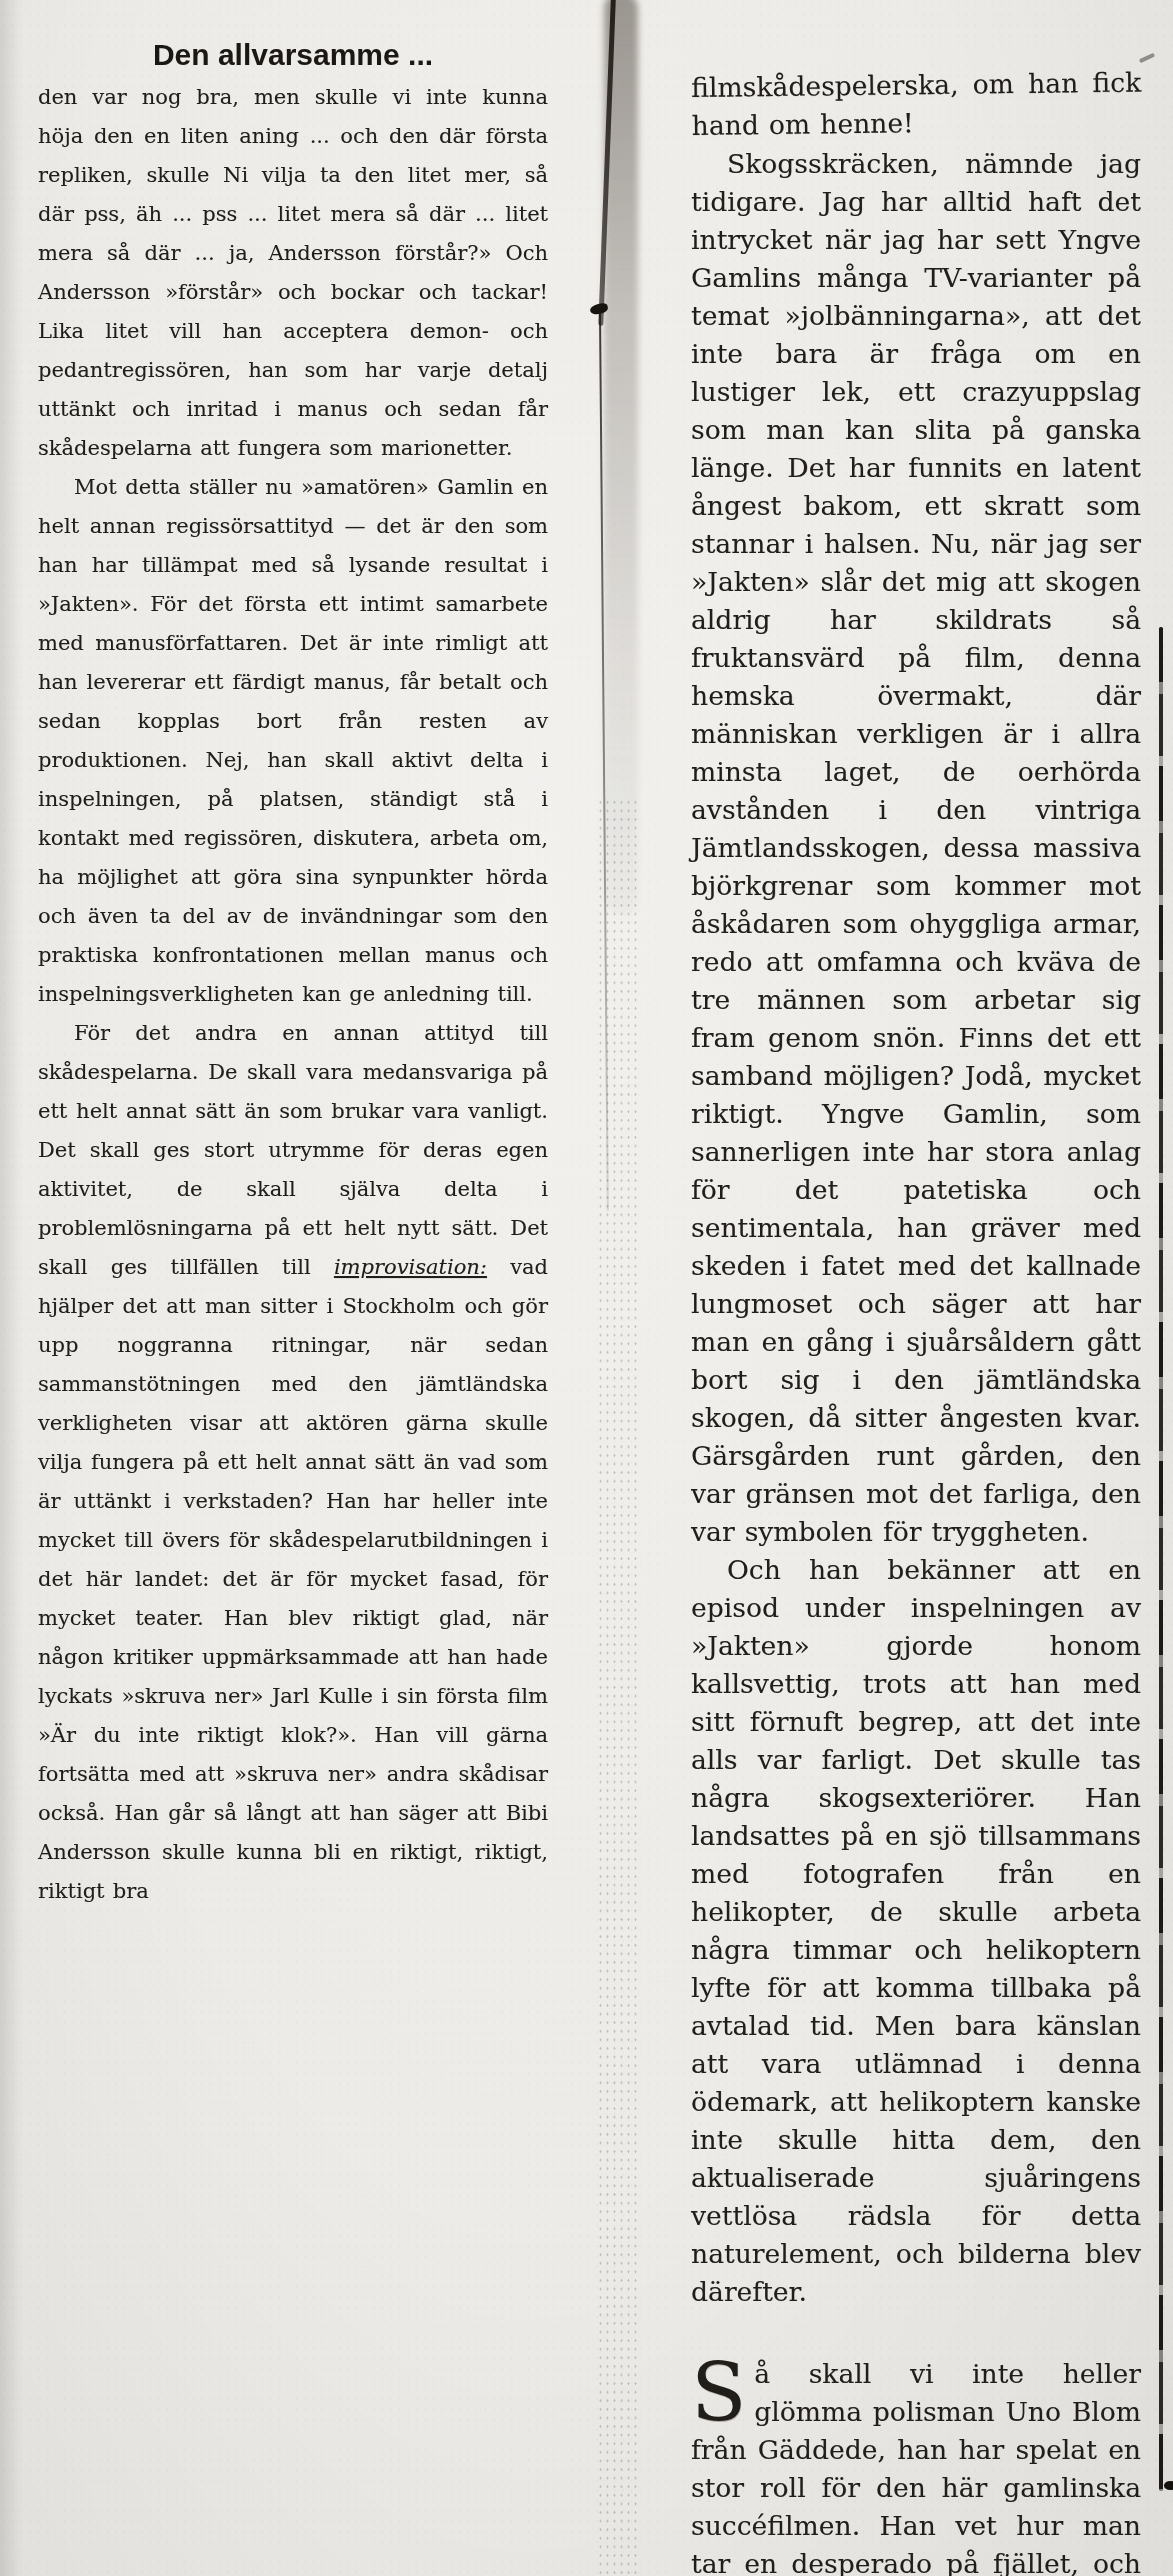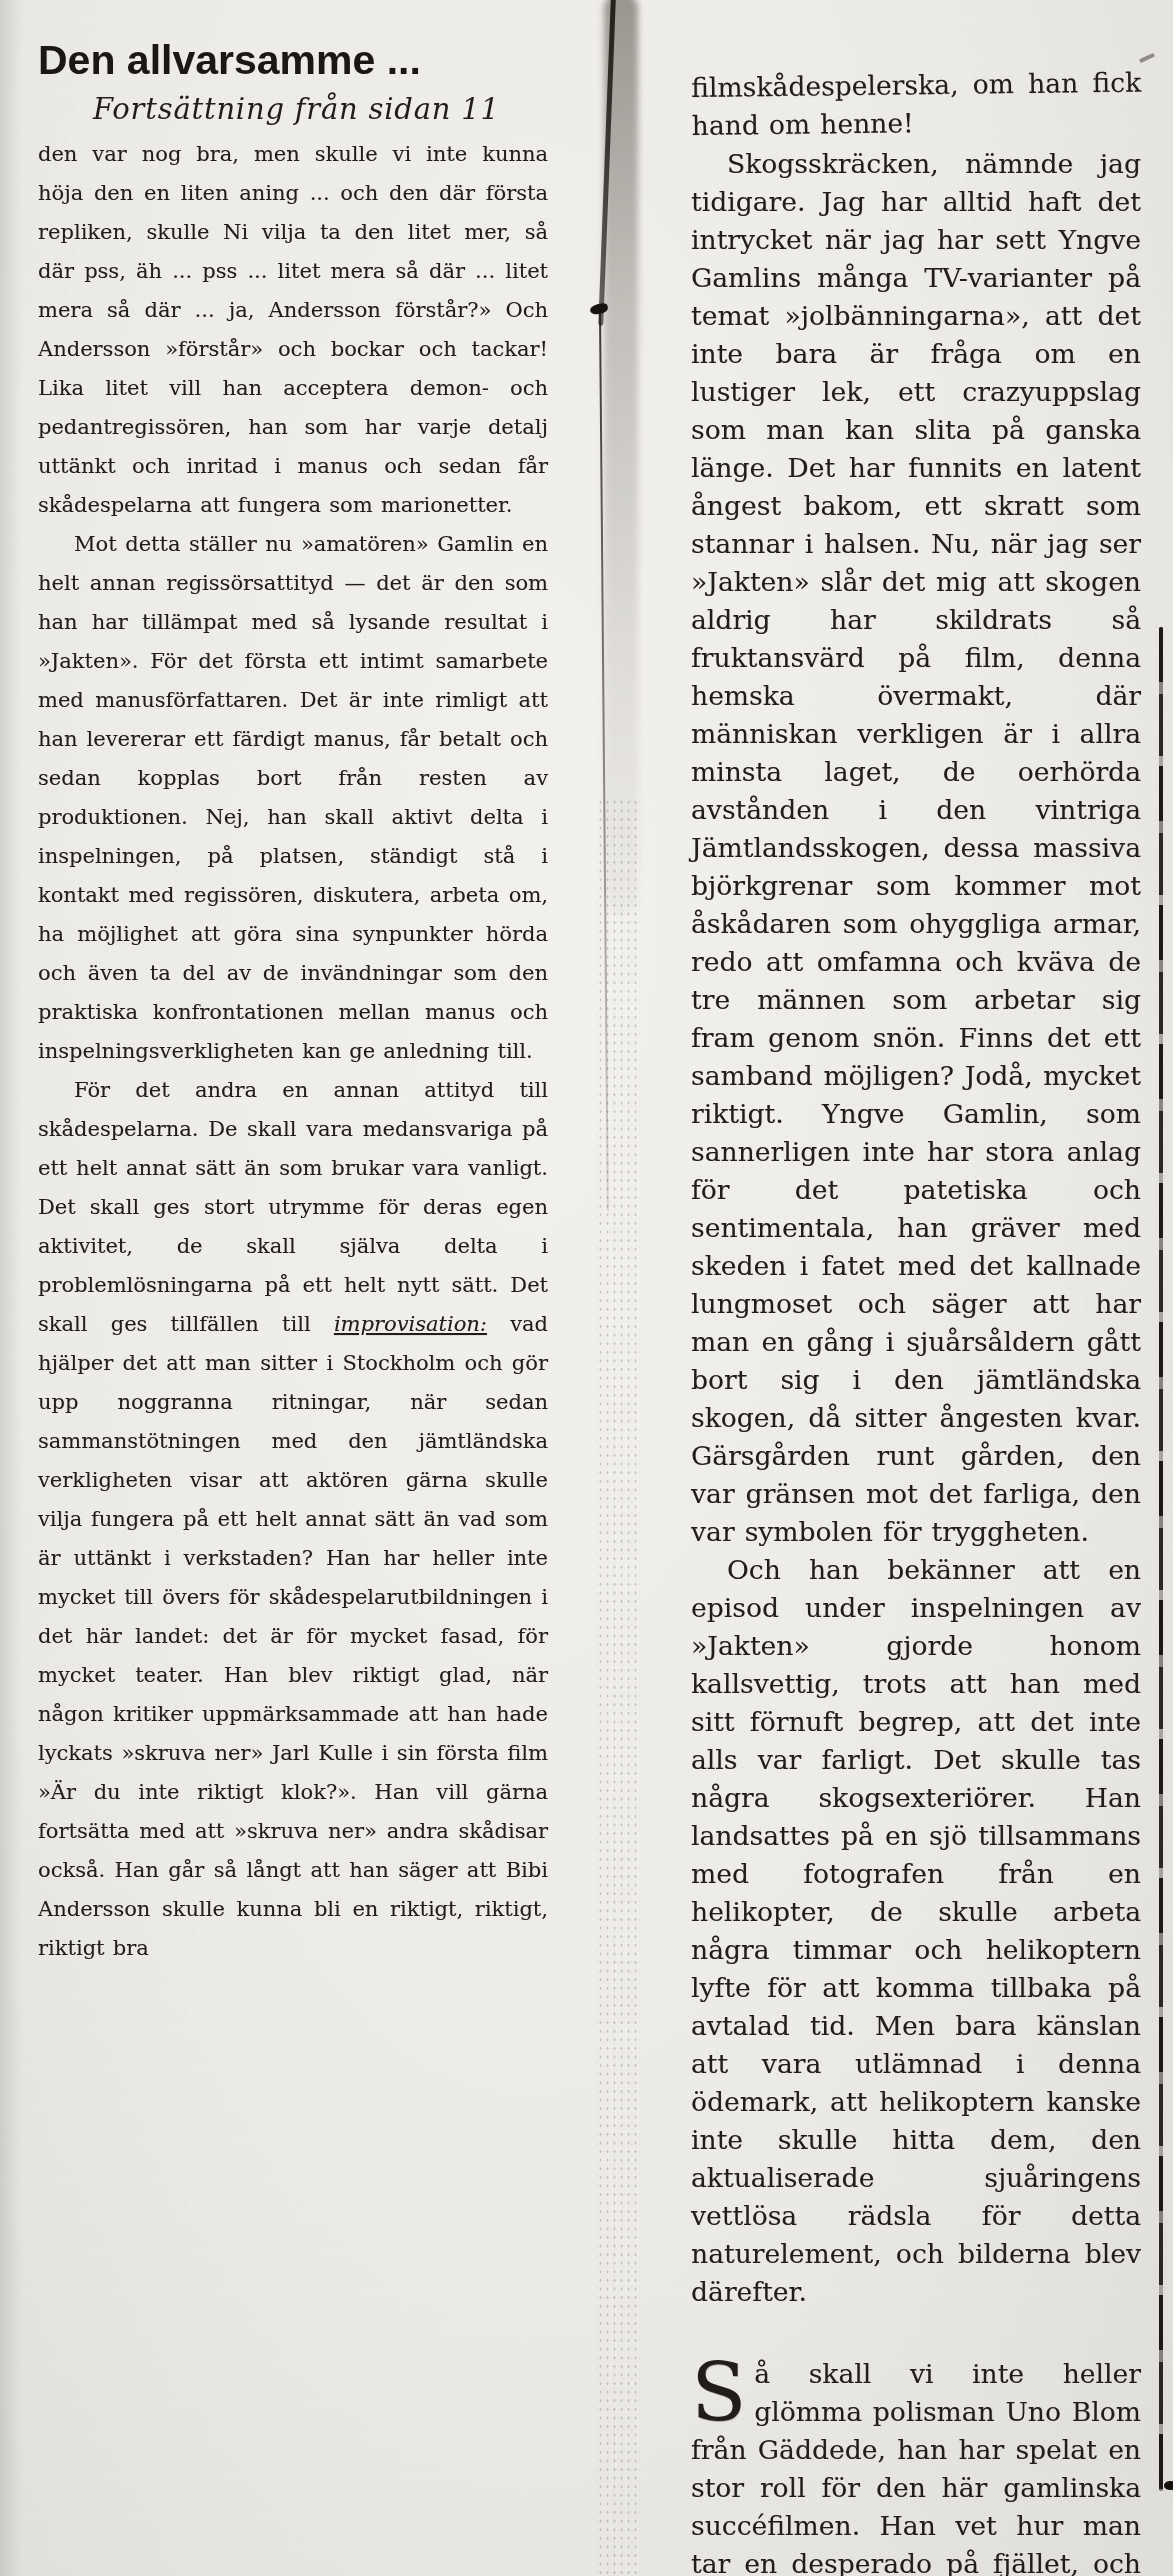--- a/index.html
+++ b/index.html
@@ -66,22 +66,22 @@
     background:rgba(40,34,28,0.45);transform:rotate(-25deg);border-radius:1.6px;
   }
 
   
   .col{position:absolute;text-align:justify;}
   .col-left{left:38px;top:39px;width:510px;}
   .col-right{left:691px;top:69px;width:450px;}
 
   .headline{
     font-family:"Liberation Sans", sans-serif;
-    font-weight:bold;font-size:41px;line-height:1.05;
-    letter-spacing:0;margin:0 0 7.8px 0;text-align:left;
+    font-weight:bold;font-size:30px;line-height:1.05;
+    letter-spacing:0;margin:0 0 7.8px 0;text-align:center;
     color:#1b1814;
   }
   .subhead{
     font-style:italic;font-size:29px;line-height:39px;
     padding-left:55px;margin:0 0 6.3px 0;text-align:left;
     letter-spacing:0.8px;
   }
   .col p{
     margin:0;font-size:21px;line-height:39px;
     word-spacing:1.6px;
@@ -113,21 +113,20 @@
   <div class="fold-blob"></div>
   <div class="fold-line-mid"></div>
   <div class="fold-speckle"></div>
 
   <div class="edge-line"></div>
   <div class="edge-blob"></div>
   <div class="top-right-mark"></div>
 
   <div class="col col-left">
     <h1 class="headline">Den allvarsamme ...</h1>
-    <div class="subhead">Fortsättning från sidan 11</div>
     <p>den var nog bra, men skulle vi inte kunna höja den en liten aning ... och den där första repliken, skulle Ni vilja ta den litet mer, så där pss, äh ... pss ... litet mera så där ... litet mera så där ... ja, Andersson förstår?» Och Andersson »förstår» och bockar och tackar! Lika litet vill han acceptera demon- och pedantregissören, han som har varje detalj uttänkt och inritad i manus och sedan får skådespelarna att fungera som marionetter.</p>
     <p class="indent">Mot detta ställer nu »amatören» Gamlin en helt annan regissörsattityd — det är den som han har tillämpat med så lysande resultat i »Jakten». För det första ett intimt samarbete med manusförfattaren. Det är inte rimligt att han levererar ett färdigt manus, får betalt och sedan kopplas bort från resten av produktionen. Nej, han skall aktivt delta i inspelningen, på platsen, ständigt stå i kontakt med regissören, diskutera, arbeta om, ha möjlighet att göra sina synpunkter hörda och även ta del av de invändningar som den praktiska konfrontationen mellan manus och inspelningsverkligheten kan ge anledning till.</p>
     <p class="indent"><span>För det andra en annan attityd till skådespelarna. De skall vara medansvariga på ett helt annat sätt än som brukar vara vanligt. Det skall ges stort utrymme för deras egen aktivitet, de skall själva delta i problemlösningarna på ett helt nytt sätt. Det skall ges tillfällen till </span><span class="ital">improvisation:</span><span> vad hjälper det att man sitter i Stockholm och gör upp noggranna ritningar, när sedan sammanstötningen med den jämtländska verkligheten visar att aktören gärna skulle vilja fungera på ett helt annat sätt än vad som är uttänkt i verkstaden? Han har heller inte mycket till övers för skådespelarutbildningen i det här landet: det är för mycket fasad, för mycket teater. Han blev riktigt glad, när någon kritiker uppmärksammade att han hade lyckats »skruva ner» Jarl Kulle i sin första film »Är du inte riktigt klok?». Han vill gärna fortsätta med att »skruva ner» andra skådisar också. Han går så långt att han säger att Bibi Andersson skulle kunna bli en riktigt, riktigt, riktigt bra</span></p>
   </div>
 
   <div class="col col-right">
     <p class="tilt">filmskådespelerska, om han fick hand om henne!</p>
     <p class="indent">Skogsskräcken, nämnde jag tidigare. Jag har alltid haft det intrycket när jag har sett Yngve Gamlins många TV-varianter på temat »jolbänningarna», att det inte bara är fråga om en lustiger lek, ett crazyuppslag som man kan slita på ganska länge. Det har funnits en latent ångest bakom, ett skratt som stannar i halsen. Nu, när jag ser »Jakten» slår det mig att skogen aldrig har skildrats så fruktansvärd på film, denna hemska övermakt, där människan verkligen är i allra minsta laget, de oerhörda avstånden i den vintriga Jämtlandsskogen, dessa massiva björkgrenar som kommer mot åskådaren som ohyggliga armar, redo att omfamna och kväva de tre männen som arbetar sig fram genom snön. Finns det ett samband möjligen? Jodå, mycket riktigt. Yngve Gamlin, som sannerligen inte har stora anlag för det patetiska och sentimentala, han gräver med skeden i fatet med det kallnade lungmoset och säger att har man en gång i sjuårsåldern gått bort sig i den jämtländska skogen, då sitter ångesten kvar. Gärsgården runt gården, den var gränsen mot det farliga, den var symbolen för tryggheten.</p>
     <p class="indent">Och han bekänner att en episod under inspelningen av »Jakten» gjorde honom kallsvettig, trots att han med sitt förnuft begrep, att det inte alls var farligt. Det skulle tas några skogsexteriörer. Han landsattes på en sjö tillsammans med fotografen från en helikopter, de skulle arbeta några timmar och helikoptern lyfte för att komma tillbaka på avtalad tid. Men bara känslan att vara utlämnad i denna ödemark, att helikoptern kanske inte skulle hitta dem, den aktualiserade sjuåringens vettlösa rädsla för detta naturelement, och bilderna blev därefter.</p>
     <p class="gap-top"><span class="dropcap">S</span><span>å skall vi inte heller glömma polisman Uno Blom från Gäddede, han har spelat en stor roll för den här gamlinska succéfilmen. Han vet hur man tar en desperado på fjället, och han har konsulterats. Hur är man klädd? Var lägger man sig i bakhåll för att vänta ut en trippelmördare med kulsprutepistol? När man får honom inom skotthåll,</span></p>

